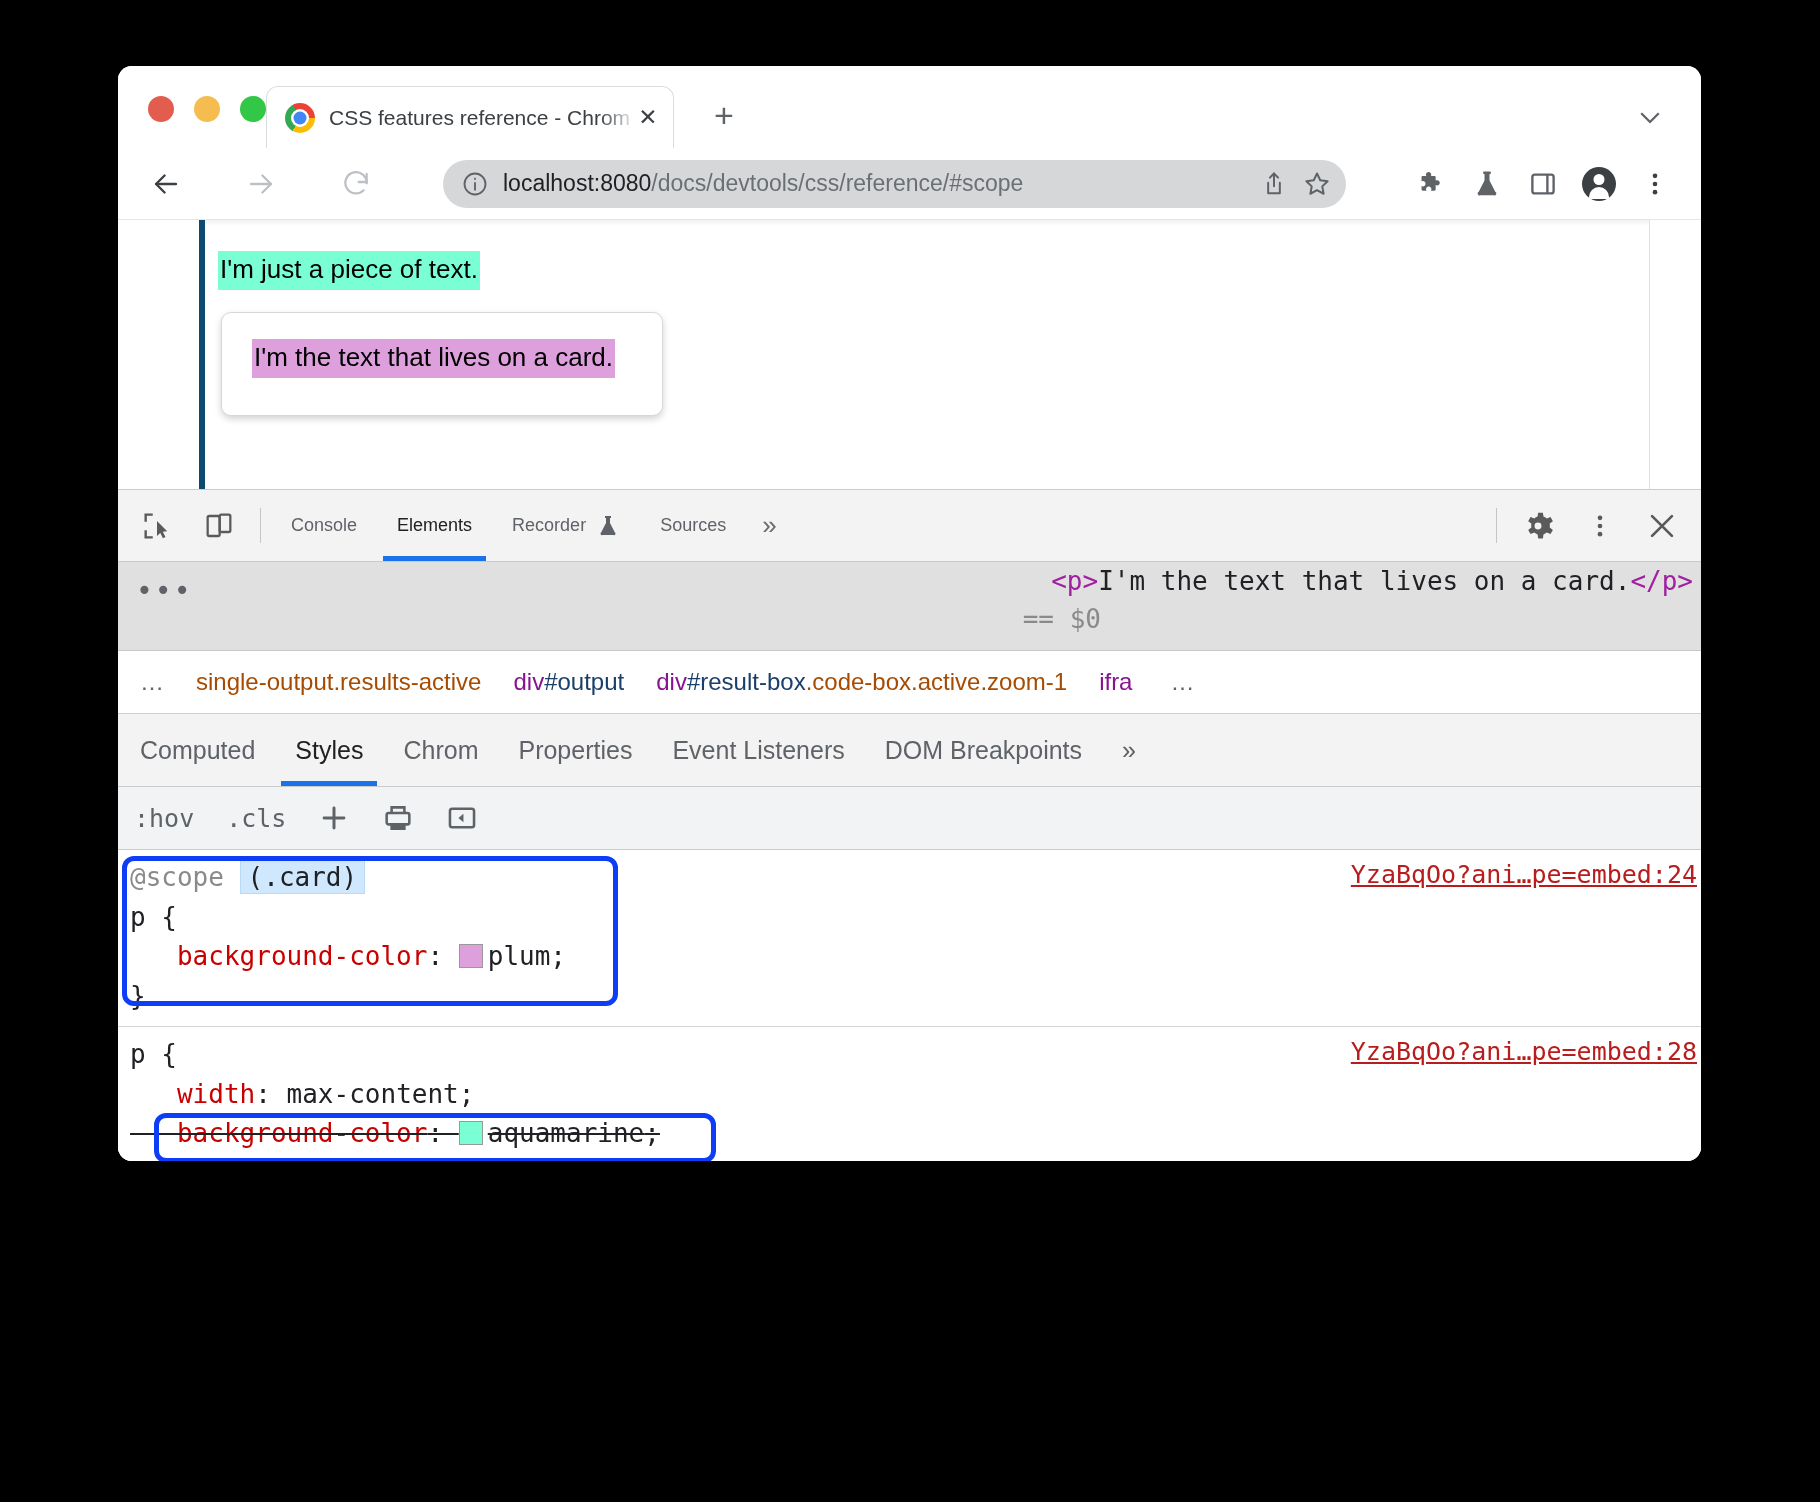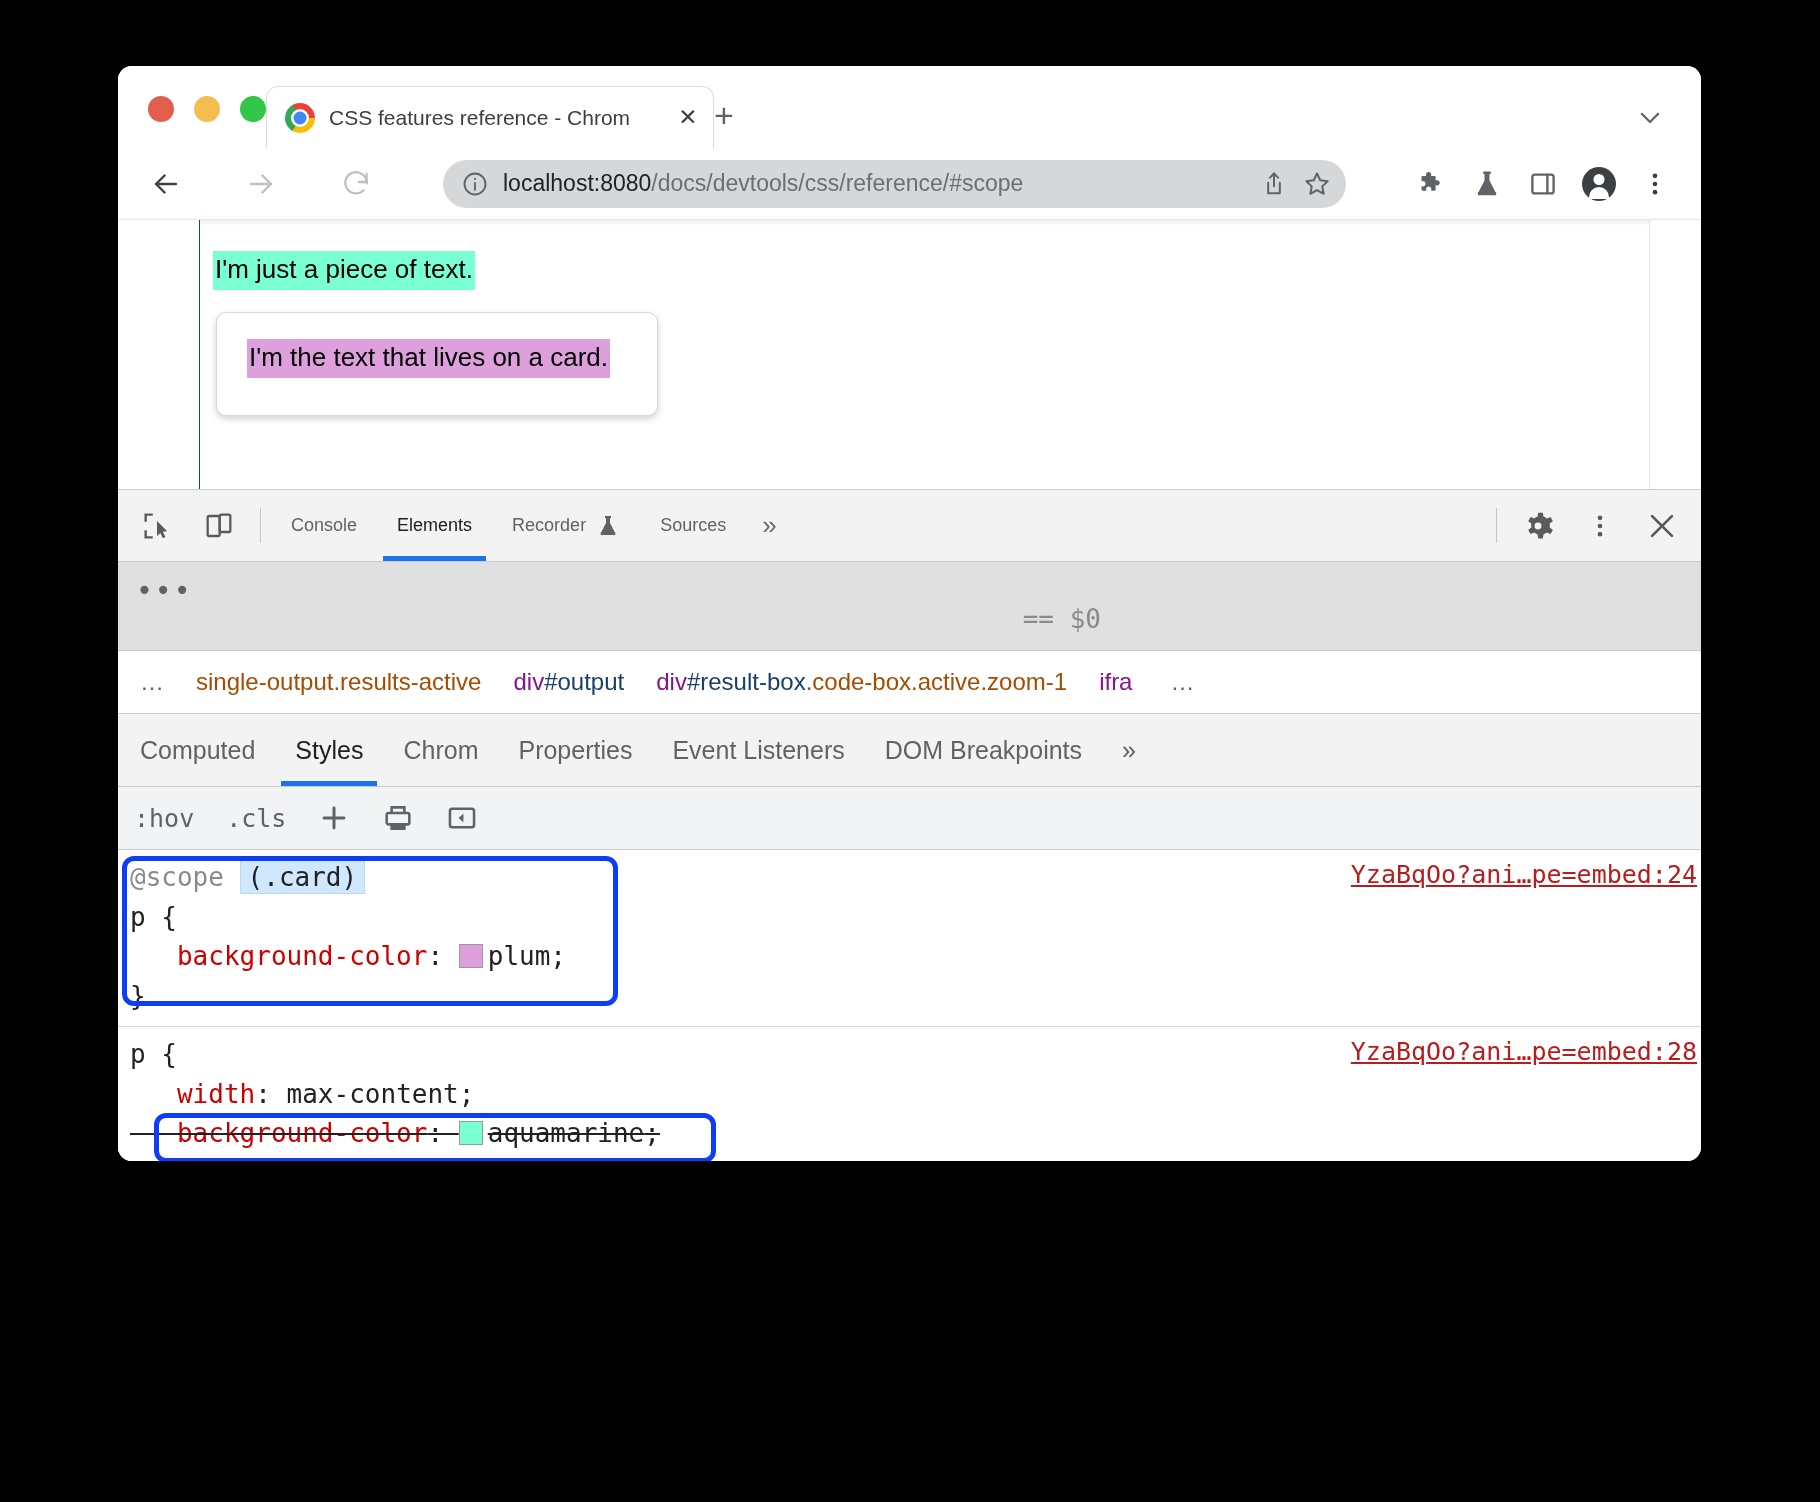--- a/index.html
+++ b/index.html
@@ -59,21 +59,21 @@
     border-radius: 50%;
   }
   .light.red { background: #e35d4f; }
   .light.yellow { background: #f5bd4f; }
   .light.green { background: #32c746; }
 
   .tab {
     position: absolute;
     left: 148px;
     bottom: 0;
-    width: 448px;
+    width: 408px;
     height: 62px;
     border: 1px solid #dadce0;
     border-bottom: none;
     border-radius: 12px 12px 0 0;
     background: #ffffff;
     display: flex;
     align-items: center;
     padding: 0 14px 0 18px;
     box-sizing: border-box;
   }
@@ -211,21 +211,21 @@
     flex: 0 0 269px;
     height: 269px;
     background: #ffffff;
     position: relative;
     display: flex;
     overflow: hidden;
   }
   .vp-gutter { flex: 0 0 81px; background: #fff; }
   .vp-frame {
     flex: 1;
-    border-left: 1px solid #0c4a6e;
+    border-left: 6px solid #0c4a6e;
     border-right: 1px solid #e0e0e0;
     margin-right: 51px;
     position: relative;
     background: #ffffff;
   }
   .vp-frame::before {
     content: "";
     position: absolute;
     left: 0; right: 0; top: 0;
     height: 6px;
@@ -674,20 +674,21 @@
           <div class="dt-iconbtn">
             <svg width="34" height="34" viewBox="0 0 24 24" fill="none" stroke="#5a5a5a" stroke-width="1.9" stroke-linecap="round">
               <path d="M5 5l14 14M19 5L5 19"></path>
             </svg>
           </div>
         </div>
       </div>
 
       <div class="dt-dom">
         <div class="dom-dots">•••</div>
+        <div class="dom-line"><span class="tagname">&lt;p&gt;</span><span>I'm the text that lives on a card.</span><span class="tagname">&lt;/p&gt;</span></div>
         <div class="dom-line2">== $0</div>
       </div>
 
       <div class="dt-crumbs">
         <div class="crumb dots">…</div>
         <div class="crumb">single-output.results-active</div>
         <div class="crumb"><span class="tag">div</span><span class="idpart">#output</span></div>
         <div class="crumb"><span class="tag">div</span><span class="idpart">#result-box</span><span class="clspart">.code-box.active.zoom-1</span></div>
         <div class="crumb"><span class="tag">ifra</span></div>
         <div class="crumb dots">…</div>

